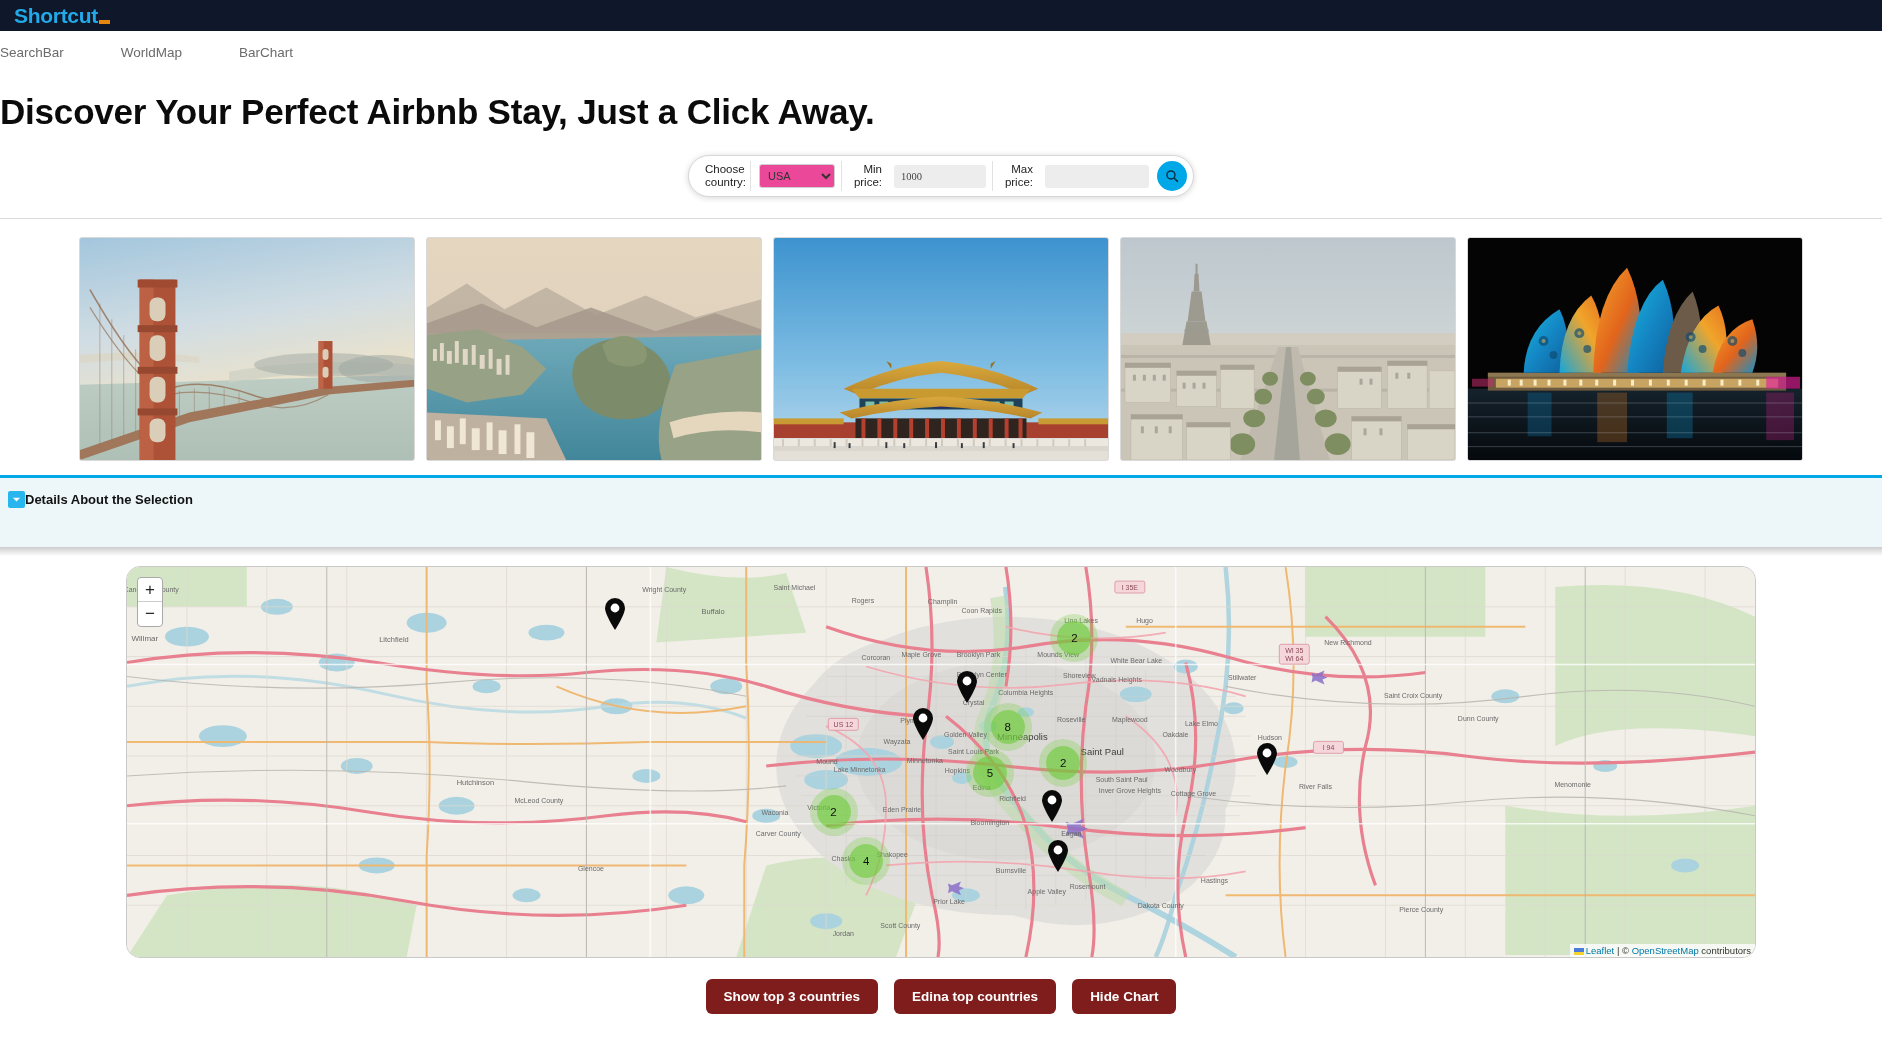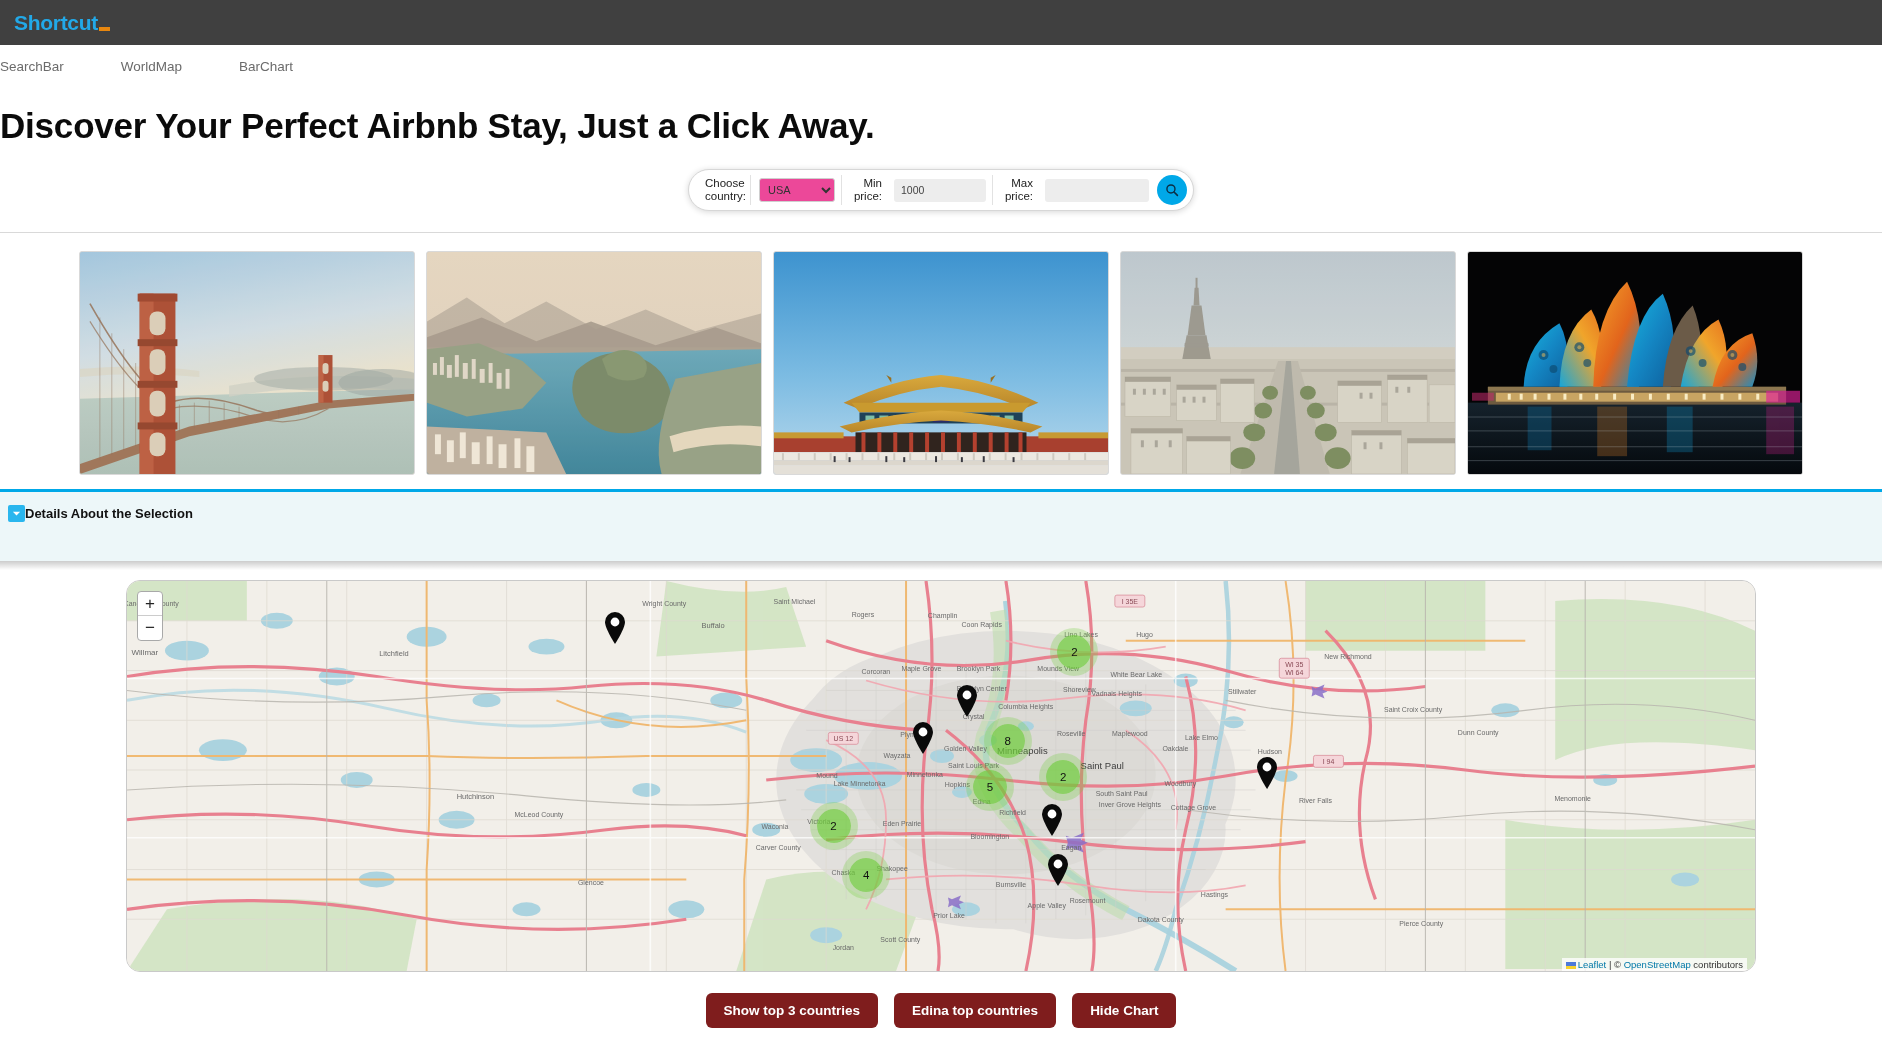--- a/index.html
+++ b/index.html
@@ -7,22 +7,22 @@
   html, body {
     margin: 0; padding: 0;
     width: 1882px; height: 1050px;
     background: #ffffff;
     font-family: "Liberation Sans", sans-serif;
     overflow: hidden;
   }
 
   
   .topbar {
-    height: 45px;
-    background: #404040;
+    height: 31px;
+    background: #0f172a;
     display: flex;
     align-items: center;
     padding-left: 14px;
   }
   .logo {
     font-size: 21px;
     font-weight: bold;
     color: #22a9e8;
     letter-spacing: -0.3px;
     position: relative;
@@ -115,21 +115,21 @@
   .sb-input {
     width: 92px;
     height: 23px;
     font-size: 10.5px;
     border: none;
     border-radius: 3px;
     background: #ededed;
     color: #444;
     padding-left: 7px;
     margin: 0 6px;
-    font-family: Liberation Sans, sans-serif;
+    font-family: Liberation Serif, serif;
     outline: none;
   }
   .sb-input.wide { width: 104px; }
   .sb-btn {
     width: 30px; height: 30px;
     border-radius: 50%;
     background: #00a8e8;
     border: none;
     display: flex;
     align-items: center;
@@ -220,21 +220,21 @@
   }
   .zoom-ctl div {
     height: 24px;
     display: flex; align-items: center; justify-content: center;
     font-size: 17px; color: #222; cursor: pointer;
     font-family: "Liberation Sans", sans-serif;
     user-select: none;
   }
   .zoom-ctl div:first-child { border-bottom: 1px solid #ccc; }
   .attrib {
-    position: absolute; right: 8px; bottom: 0;
+    position: absolute; right: 0; bottom: 0;
     background: rgba(255,255,255,0.78);
     font-size: 9.5px;
     color: #333;
     padding: 1px 4px;
     z-index: 5;
     white-space: nowrap;
   }
   .attrib a { color: #0078a8; text-decoration: none; }
   .leaf-flag {
     display: inline-block; width: 10px; height: 7px;

